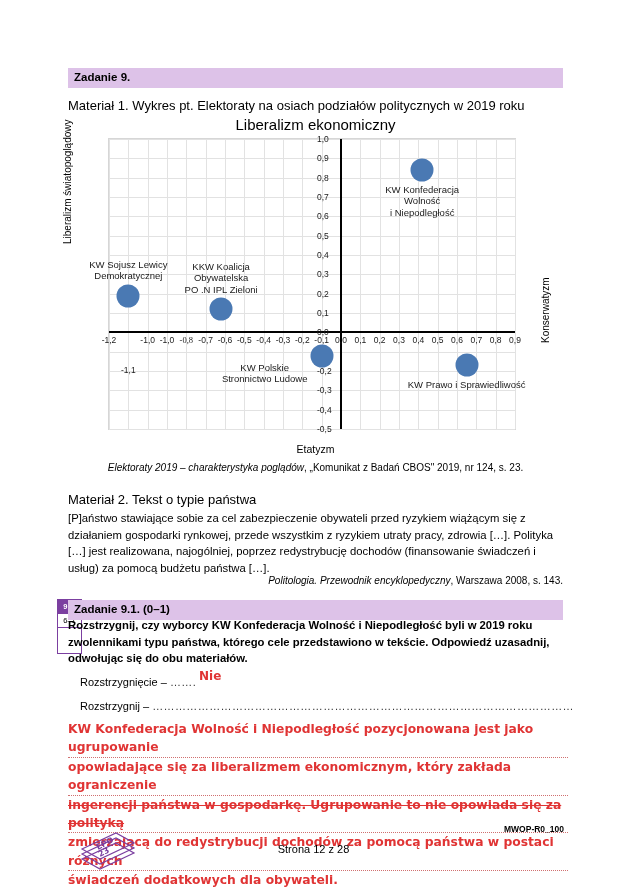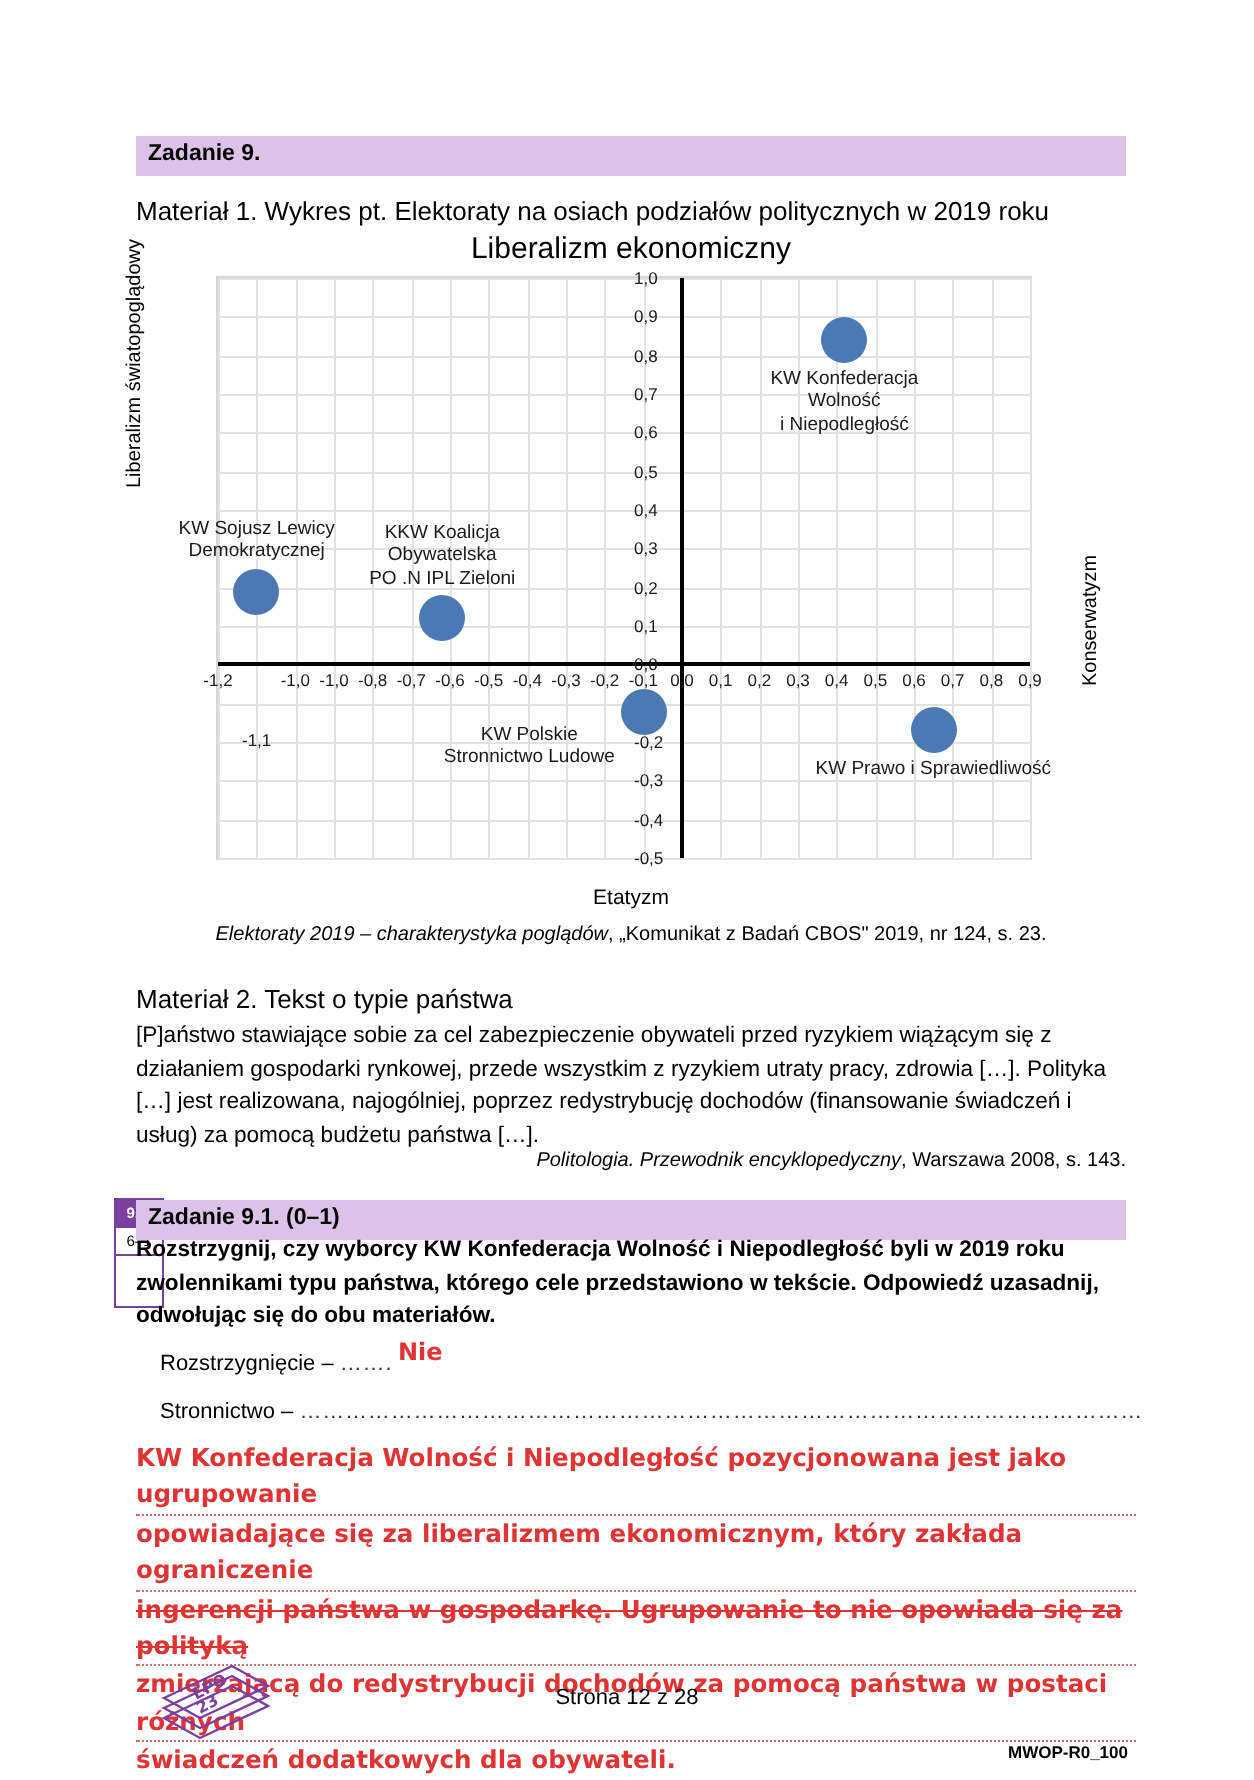--- a/index.html
+++ b/index.html
@@ -151,21 +151,21 @@
   }
   #ans-body .strike{text-decoration:line-through;}
 
   
   #footer-logo{position:absolute;left:78px;top:831px;width:60px;height:42px;}
   #footer-page{
     position:absolute;left:0;top:843px;width:627px;text-align:center;
     font-size:11px;
   }
   #footer-code{
-    position:absolute;right:63px;top:871px;font-size:8.5px;font-weight:bold;
+    position:absolute;right:63px;top:824px;font-size:8.5px;font-weight:bold;
   }
 </style>
 </head>
 <body>
 
 <div class="page">
 
   <div id="task-band" class="band">Zadanie 9.</div>
 
   <div id="material1-label" class="material-label">Materiał 1. Wykres pt. Elektoraty na osiach podziałów politycznych w 2019 roku</div>
@@ -216,21 +216,21 @@
         <div class="gridline h" style="top: 58px;"></div>
         <div class="gridline h" style="top: 38.6667px;"></div>
         <div class="gridline h" style="top: 19.3333px;"></div>
         <div class="gridline h" style="top: 0px;"></div>
         <div class="axisline" id="axis-x" style="top: 192.333px;"></div>
         <div class="axisline" id="axis-y" style="left: 231px;"></div>
         <div class="tick x" style="left: 0px; top: 196.333px;">-1,2</div>
         <div class="tick x" style="left: 19.3333px; top: 196.333px; margin-top: 30px;">-1,1</div>
         <div class="tick x" style="left: 38.6667px; top: 196.333px;">-1,0</div>
         <div class="tick x" style="left: 58px; top: 196.333px;">-1,0</div>
-        <div class="tick x" style="left: 77.3333px; top: 196.333px;">-0,8</div>
+        <div class="tick x" style="left: 77.3333px; top: 196.333px; font-family: Liberation Serif, serif;">-0,8</div>
         <div class="tick x" style="left: 96.6667px; top: 196.333px;">-0,7</div>
         <div class="tick x" style="left: 116px; top: 196.333px;">-0,6</div>
         <div class="tick x" style="left: 135.333px; top: 196.333px;">-0,5</div>
         <div class="tick x" style="left: 154.667px; top: 196.333px;">-0,4</div>
         <div class="tick x" style="left: 174px; top: 196.333px;">-0,3</div>
         <div class="tick x" style="left: 193.333px; top: 196.333px;">-0,2</div>
         <div class="tick x" style="left: 212.667px; top: 196.333px;">-0,1</div>
         <div class="tick x" style="left: 232px; top: 196.333px;">0,0</div>
         <div class="tick x" style="left: 251.333px; top: 196.333px;">0,1</div>
         <div class="tick x" style="left: 270.667px; top: 196.333px;">0,2</div>
@@ -300,21 +300,21 @@
 
   <div id="question-text">Rozstrzygnij, czy wyborcy KW Konfederacja Wolność i Niepodległość byli w 2019 roku zwolennikami typu państwa, którego cele przedstawiono w tekście. Odpowiedź uzasadnij, odwołując się do obu materiałów.</div>
 
   <div id="ans-row-1" class="ansrow">
     <span>Rozstrzygnięcie –</span>
     <span class="dots">…….</span>
   </div>
   <div id="ans-nie" class="handwrite">Nie</div>
 
   <div id="ans-row-2" class="ansrow">
-    <span>Stronnictwo –</span>
+    <span>Rozstrzygnij –</span>
     <span class="dots">…………………………………………………………………………………………………</span>
   </div>
 
   <div id="ans-body" class="handwrite">
     <span class="ul">KW Konfederacja Wolność i Niepodległość pozycjonowana jest jako ugrupowanie</span>
     <span class="ul">opowiadające się za liberalizmem ekonomicznym, który zakłada ograniczenie</span>
     <span class="ul strike">ingerencji państwa w gospodarkę. Ugrupowanie to nie opowiada się za polityką</span>
     <span class="ul">zmierzającą do redystrybucji dochodów za pomocą państwa w postaci różnych</span>
     <span>świadczeń dodatkowych dla obywateli.</span>
   </div>

